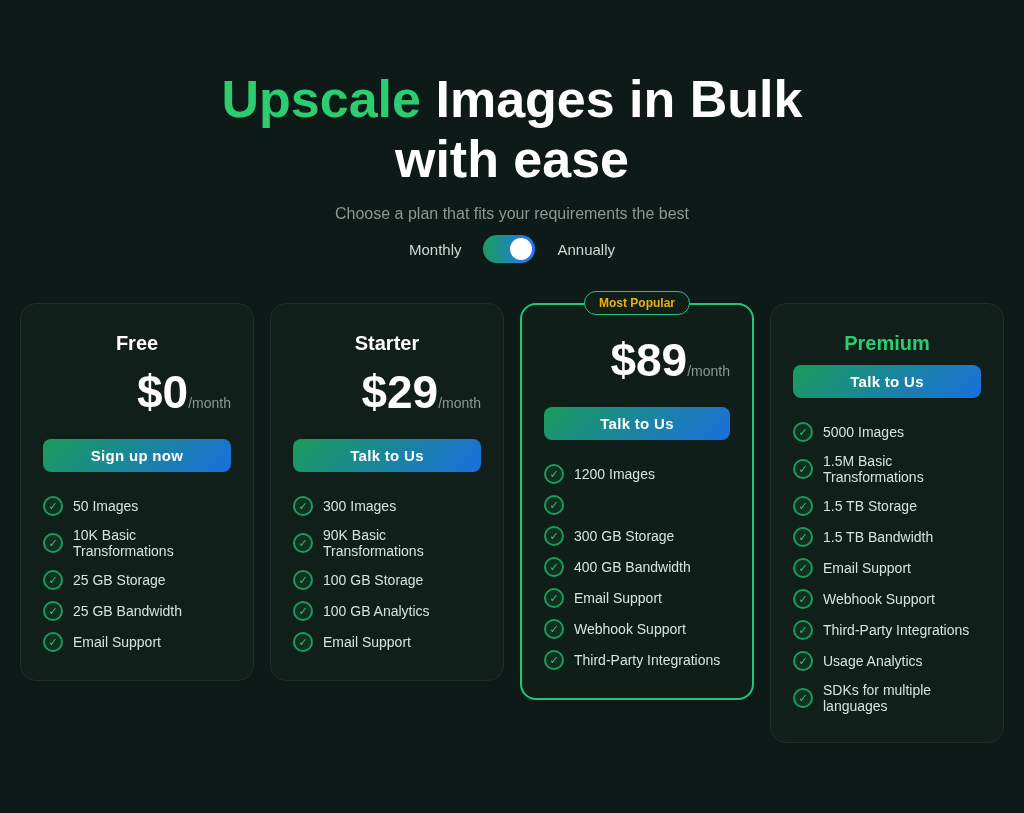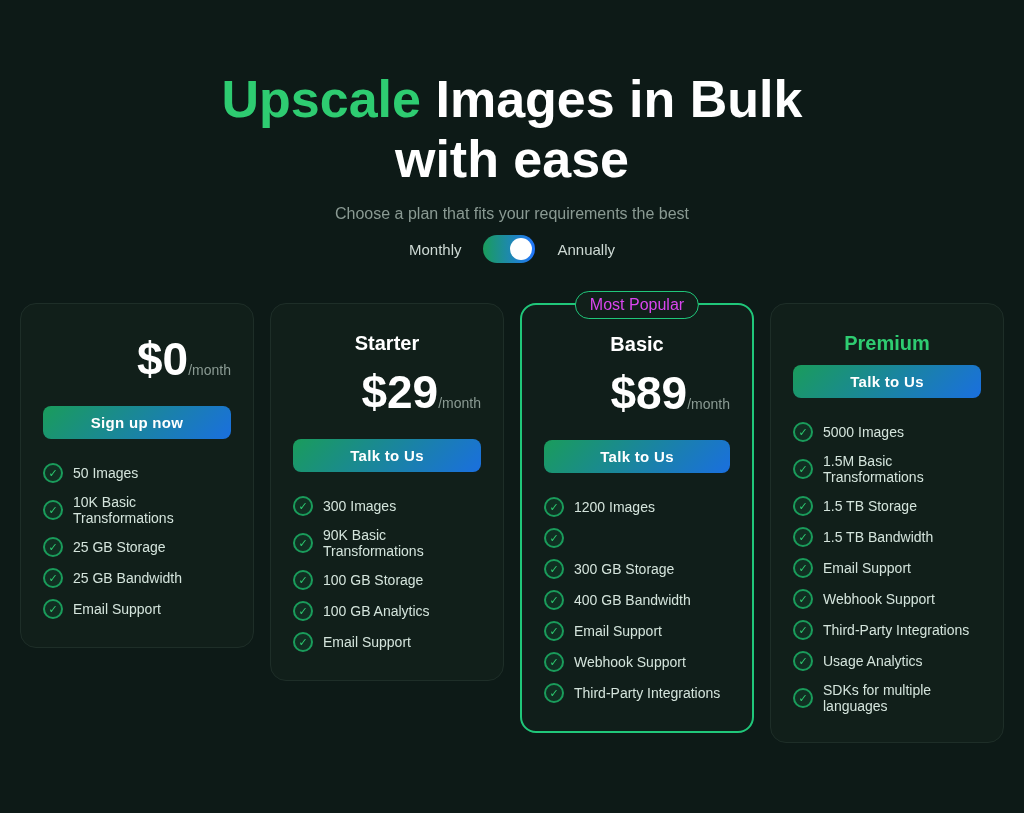--- a/index.html
+++ b/index.html
@@ -99,23 +99,23 @@
       background: #101e1a;
     }
 
     .popular-badge {
       position: absolute;
       top: -14px;
       left: 50%;
       transform: translateX(-50%);
       background: #111f1a;
       border: 1.5px solid #20c77a;
-      color: #d946ef;
-      font-size: 16px;
-      font-weight: 400;
+      color: #eab308;
+      font-size: 12px;
+      font-weight: 700;
       padding: 4px 14px;
       border-radius: 20px;
       white-space: nowrap;
     }
 
     .plan-name {
       font-size: 20px;
       font-weight: 700;
       color: #fff;
       text-align: center;
@@ -202,20 +202,21 @@
       <div class="toggle-track">
         <div class="toggle-thumb"></div>
       </div>
       <span class="billing-label">Annually</span>
     </div>
   </div>
 
   <div class="plans-grid" id="plans-grid">
   <div class="plan-card">
       
+      <div class="plan-name">Free</div>
       <div class="plan-price">
         <span class="price-amount">$0</span><span class="price-period">/month</span>
       </div>
       <button class="plan-button">Sign up now</button>
       <ul class="features-list">
 
       <li class="feature-item">
         <span class="check-icon">✓</span>
         <span>50 Images</span>
       </li>
@@ -273,21 +274,20 @@
 
       <li class="feature-item">
         <span class="check-icon">✓</span>
         <span>Email Support</span>
       </li>
 
       </ul>
     </div>
       <div class="plan-card popular">
       <div class="popular-badge">Most Popular</div>
-      <div class="plan-name">Basic</div>
       <div class="plan-price">
         <span class="price-amount">$89</span><span class="price-period">/month</span>
       </div>
       <button class="plan-button">Talk to Us</button>
       <ul class="features-list">
 
       <li class="feature-item">
         <span class="check-icon">✓</span>
         <span>1200 Images</span>
       </li>

